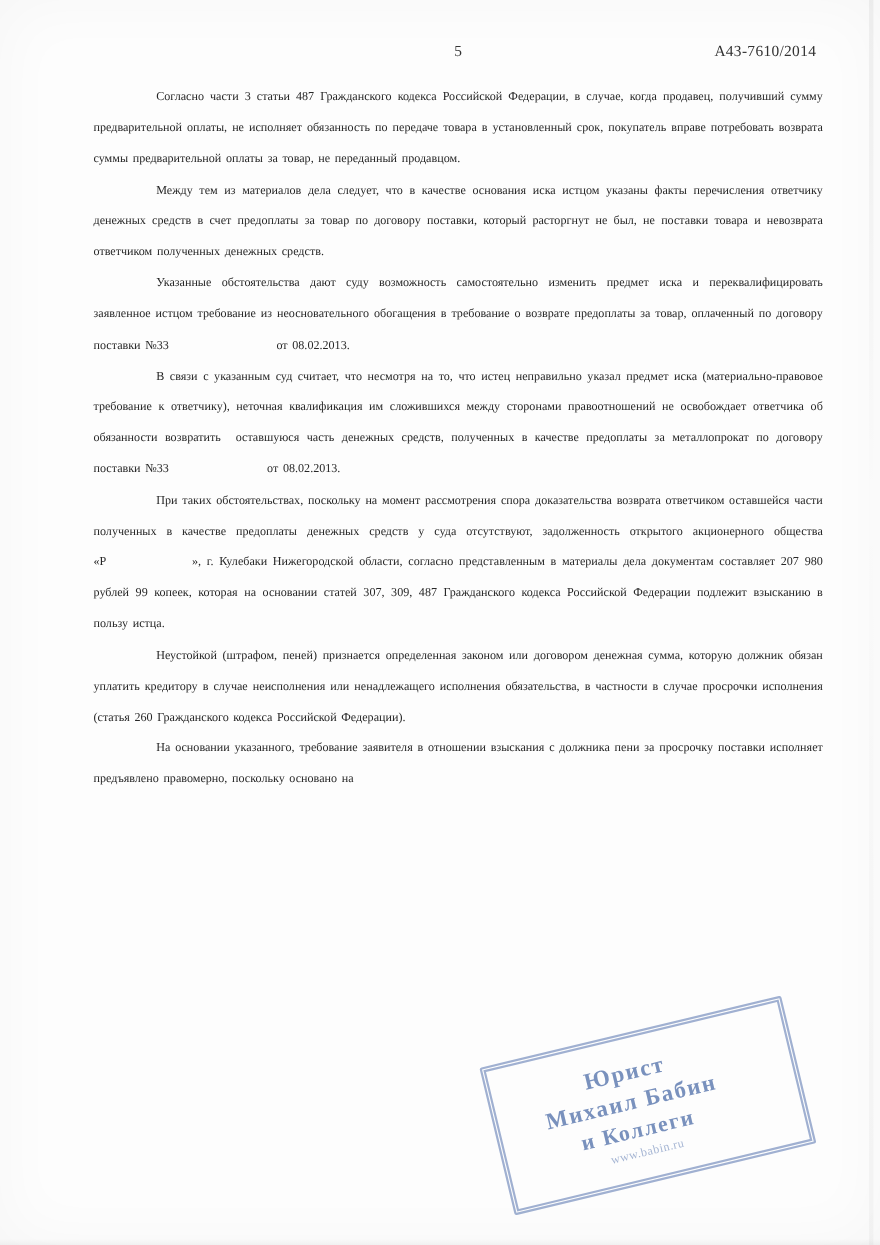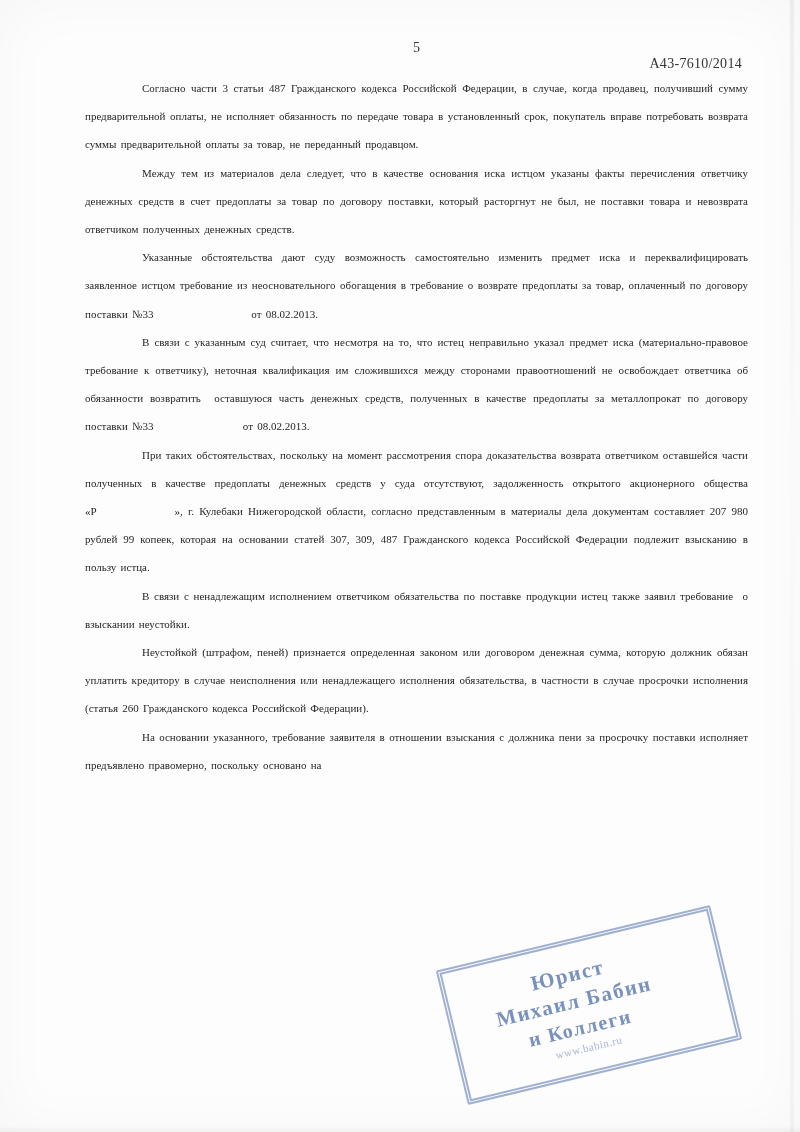--- a/index.html
+++ b/index.html
@@ -24,21 +24,21 @@
     color: #333;
   }
   .page-number {
     position: absolute;
     left: 0; right: 0;
     text-align: center;
   }
   .case-number {
     position: absolute;
     right: 6px;
-    top: 16px;
+    top: 0;
     letter-spacing: 0.3px;
   }
   
   .doc-body {
     position: absolute;
     top: 74px;
     left: 85px;
     width: 663px;
     text-align: justify;
     font-size: 11px;
@@ -109,21 +109,20 @@
     <div class="page-number">5</div>
     <div class="case-number">А43-7610/2014</div>
   </div>
 
   <div class="doc-body">
     <p>Согласно части 3 статьи 487 Гражданского кодекса Российской Федерации, в случае, когда продавец, получивший сумму предварительной оплаты, не исполняет обязанность по передаче товара в установленный срок, покупатель вправе потребовать возврата суммы предварительной оплаты за товар, не переданный продавцом.</p>
     <p>Между тем из материалов дела следует, что в качестве основания иска истцом указаны факты перечисления ответчику денежных средств в счет предоплаты за товар по договору поставки, который расторгнут не был, не поставки товара и невозврата ответчиком полученных денежных средств.</p>
     <p>Указанные обстоятельства дают суду возможность самостоятельно изменить предмет иска и переквалифицировать заявленное истцом требование из неосновательного обогащения в требование о возврате предоплаты за товар, оплаченный по договору поставки №33&nbsp;&nbsp;&nbsp;&nbsp;&nbsp;&nbsp;&nbsp;&nbsp;&nbsp;&nbsp;&nbsp;&nbsp;&nbsp;&nbsp;&nbsp;&nbsp;&nbsp;&nbsp;&nbsp;&nbsp;&nbsp;&nbsp; от 08.02.2013.</p>
     <p>В связи с указанным суд считает, что несмотря на то, что истец неправильно указал предмет иска (материально-правовое требование к ответчику), неточная квалификация им сложившихся между сторонами правоотношений не освобождает ответчика об обязанности возвратить&nbsp; оставшуюся часть денежных средств, полученных в качестве предоплаты за металлопрокат по договору поставки №33&nbsp;&nbsp;&nbsp;&nbsp;&nbsp;&nbsp;&nbsp;&nbsp;&nbsp;&nbsp;&nbsp;&nbsp;&nbsp;&nbsp;&nbsp;&nbsp;&nbsp;&nbsp;&nbsp;&nbsp; от 08.02.2013.</p>
     <p>При таких обстоятельствах, поскольку на момент рассмотрения спора доказательства возврата ответчиком оставшейся части полученных в качестве предоплаты денежных средств у суда отсутствуют, задолженность открытого акционерного общества «Р&nbsp;&nbsp;&nbsp;&nbsp;&nbsp;&nbsp;&nbsp;&nbsp;&nbsp;&nbsp;&nbsp;&nbsp;&nbsp;&nbsp;&nbsp;», г. Кулебаки Нижегородской области, согласно представленным в материалы дела документам составляет 207 980 рублей 99 копеек, которая на основании статей 307, 309, 487 Гражданского кодекса Российской Федерации подлежит взысканию в пользу истца.</p>
-    <p>В связи с ненадлежащим исполнением ответчиком обязательства по поставке продукции истец также заявил требование&nbsp; о взыскании неустойки.</p>
     <p>Неустойкой (штрафом, пеней) признается определенная законом или договором денежная сумма, которую должник обязан уплатить кредитору в случае неисполнения или ненадлежащего исполнения обязательства, в частности в случае просрочки исполнения (статья 260 Гражданского кодекса Российской Федерации).</p>
     <p>На основании указанного, требование заявителя в отношении взыскания с должника пени за просрочку поставки исполняет предъявлено правомерно, поскольку основано на</p>
   </div>
 
   <div class="stamp">
     <div class="s1">Юрист</div>
     <div class="s2">Михаил Бабин</div>
     <div class="s3">и Коллеги</div>
     <div class="s-url">www.babin.ru</div>
   </div>

